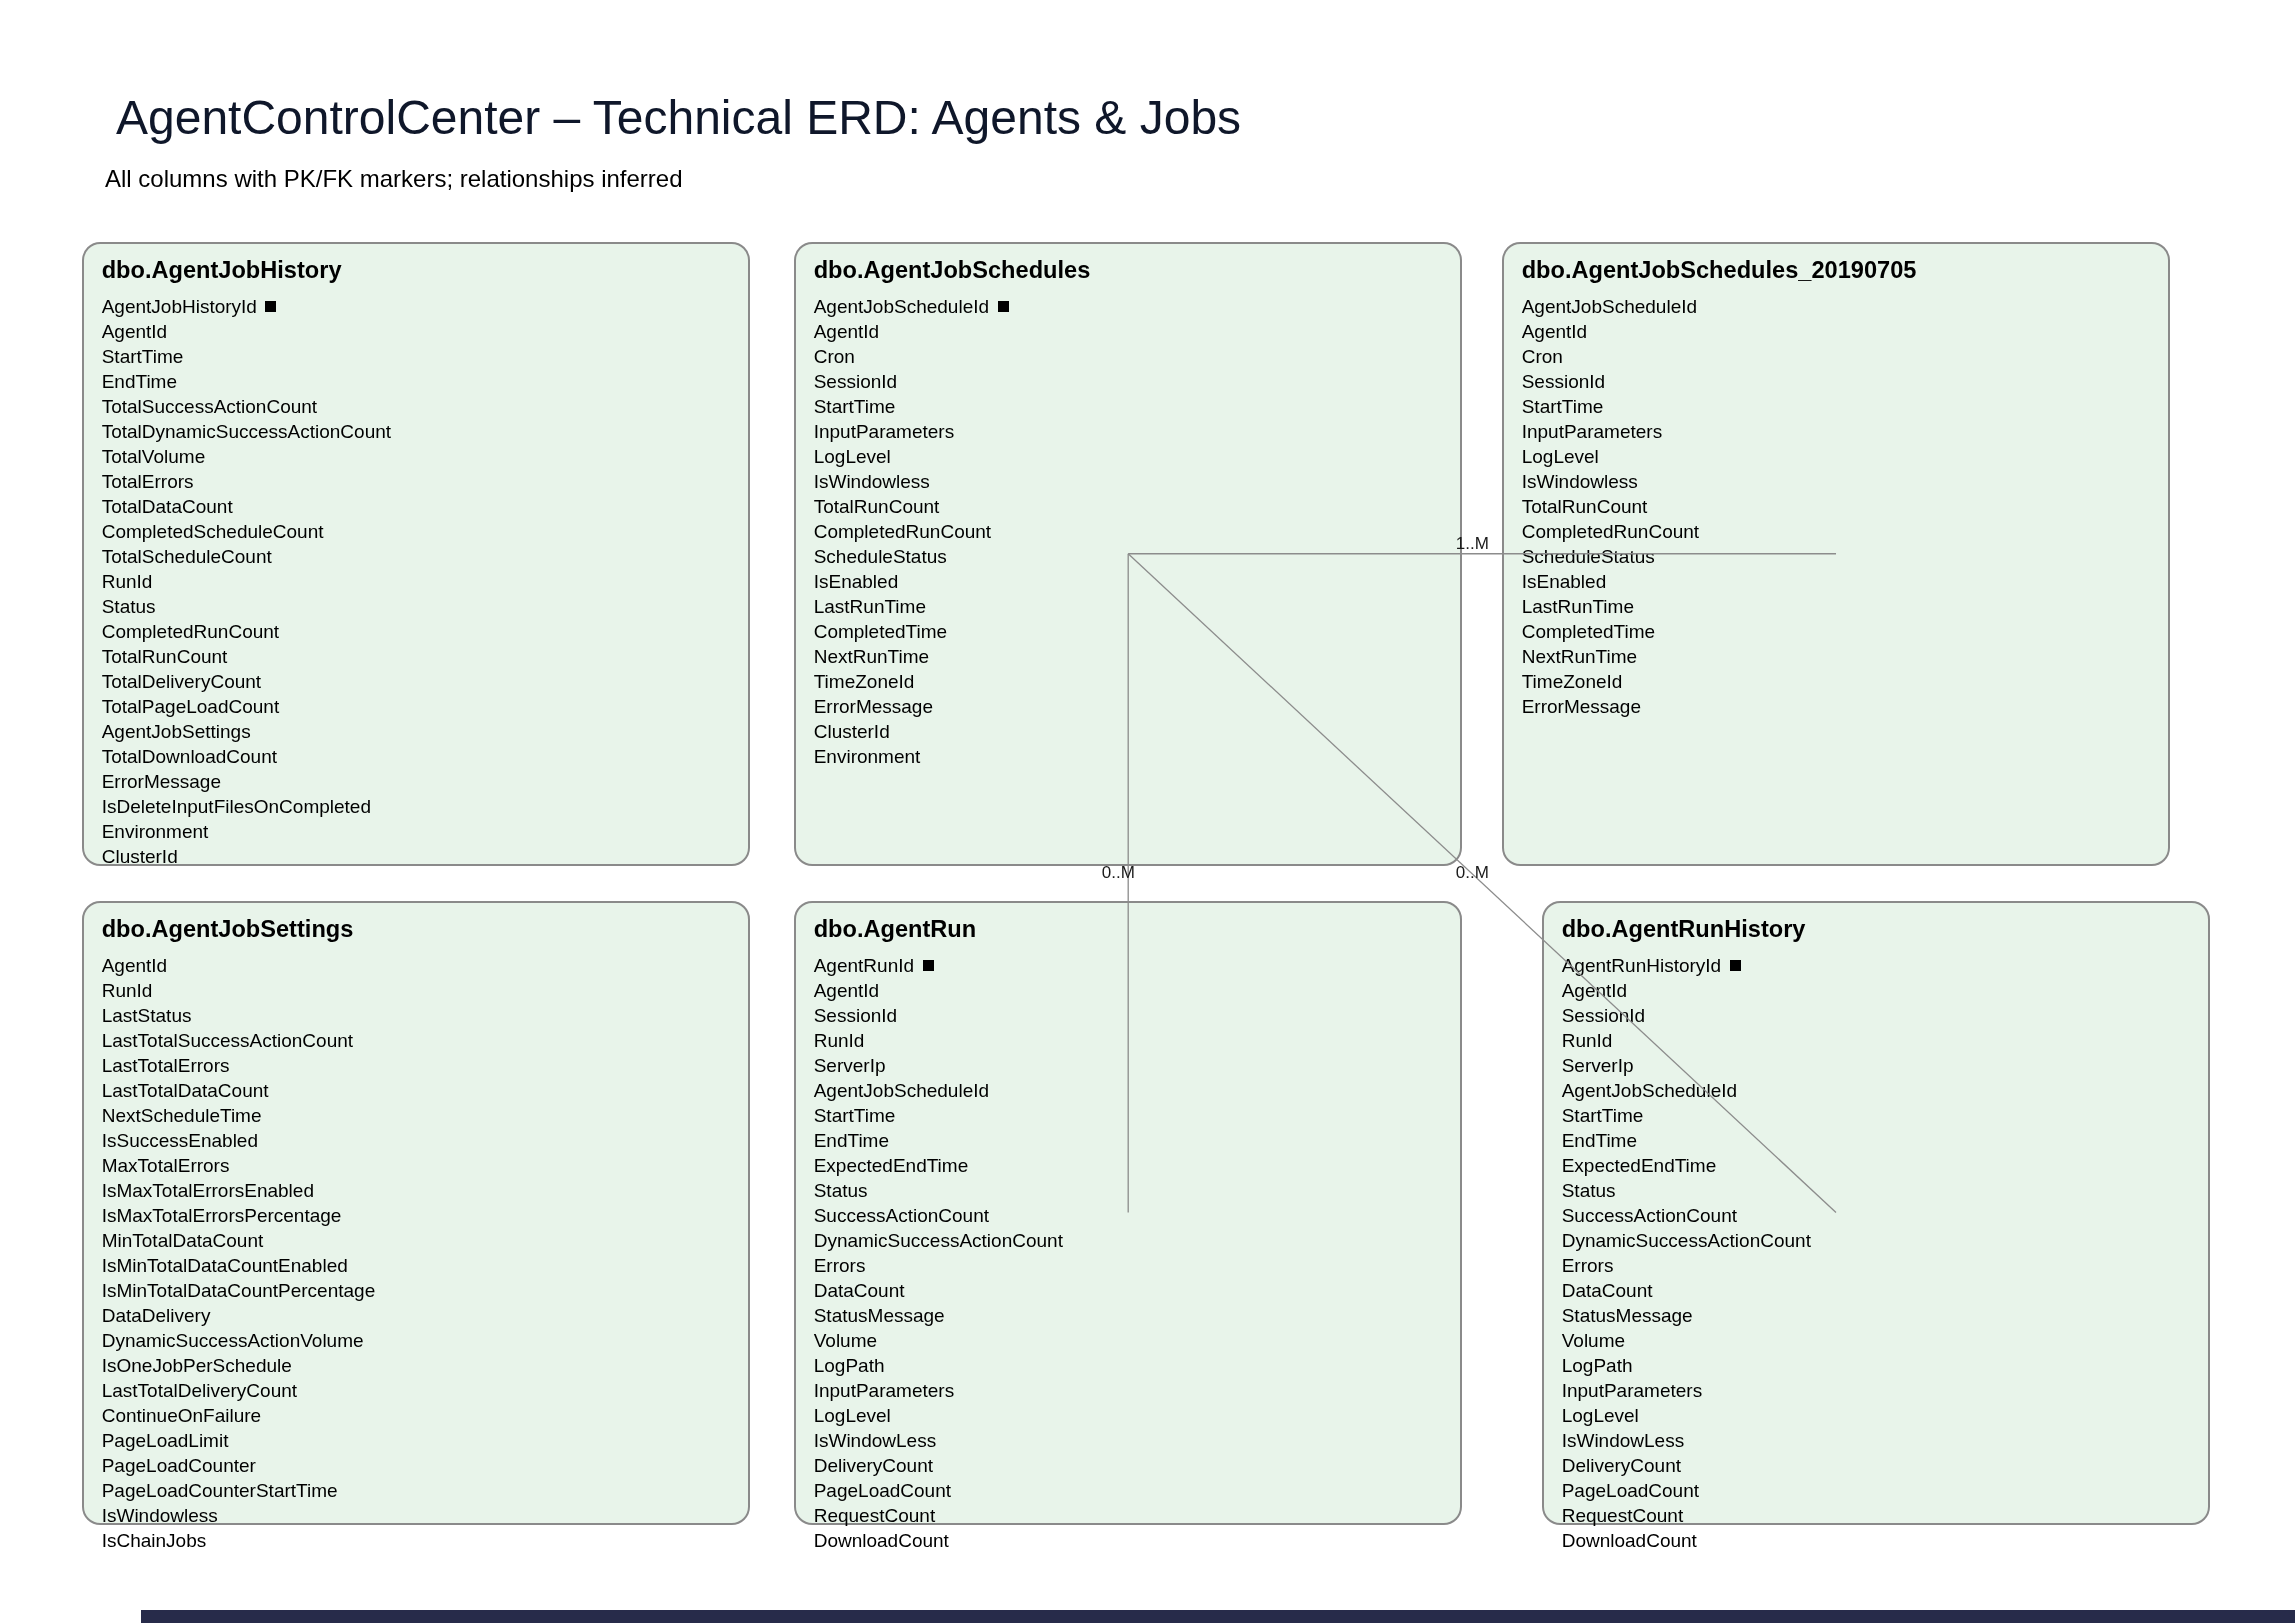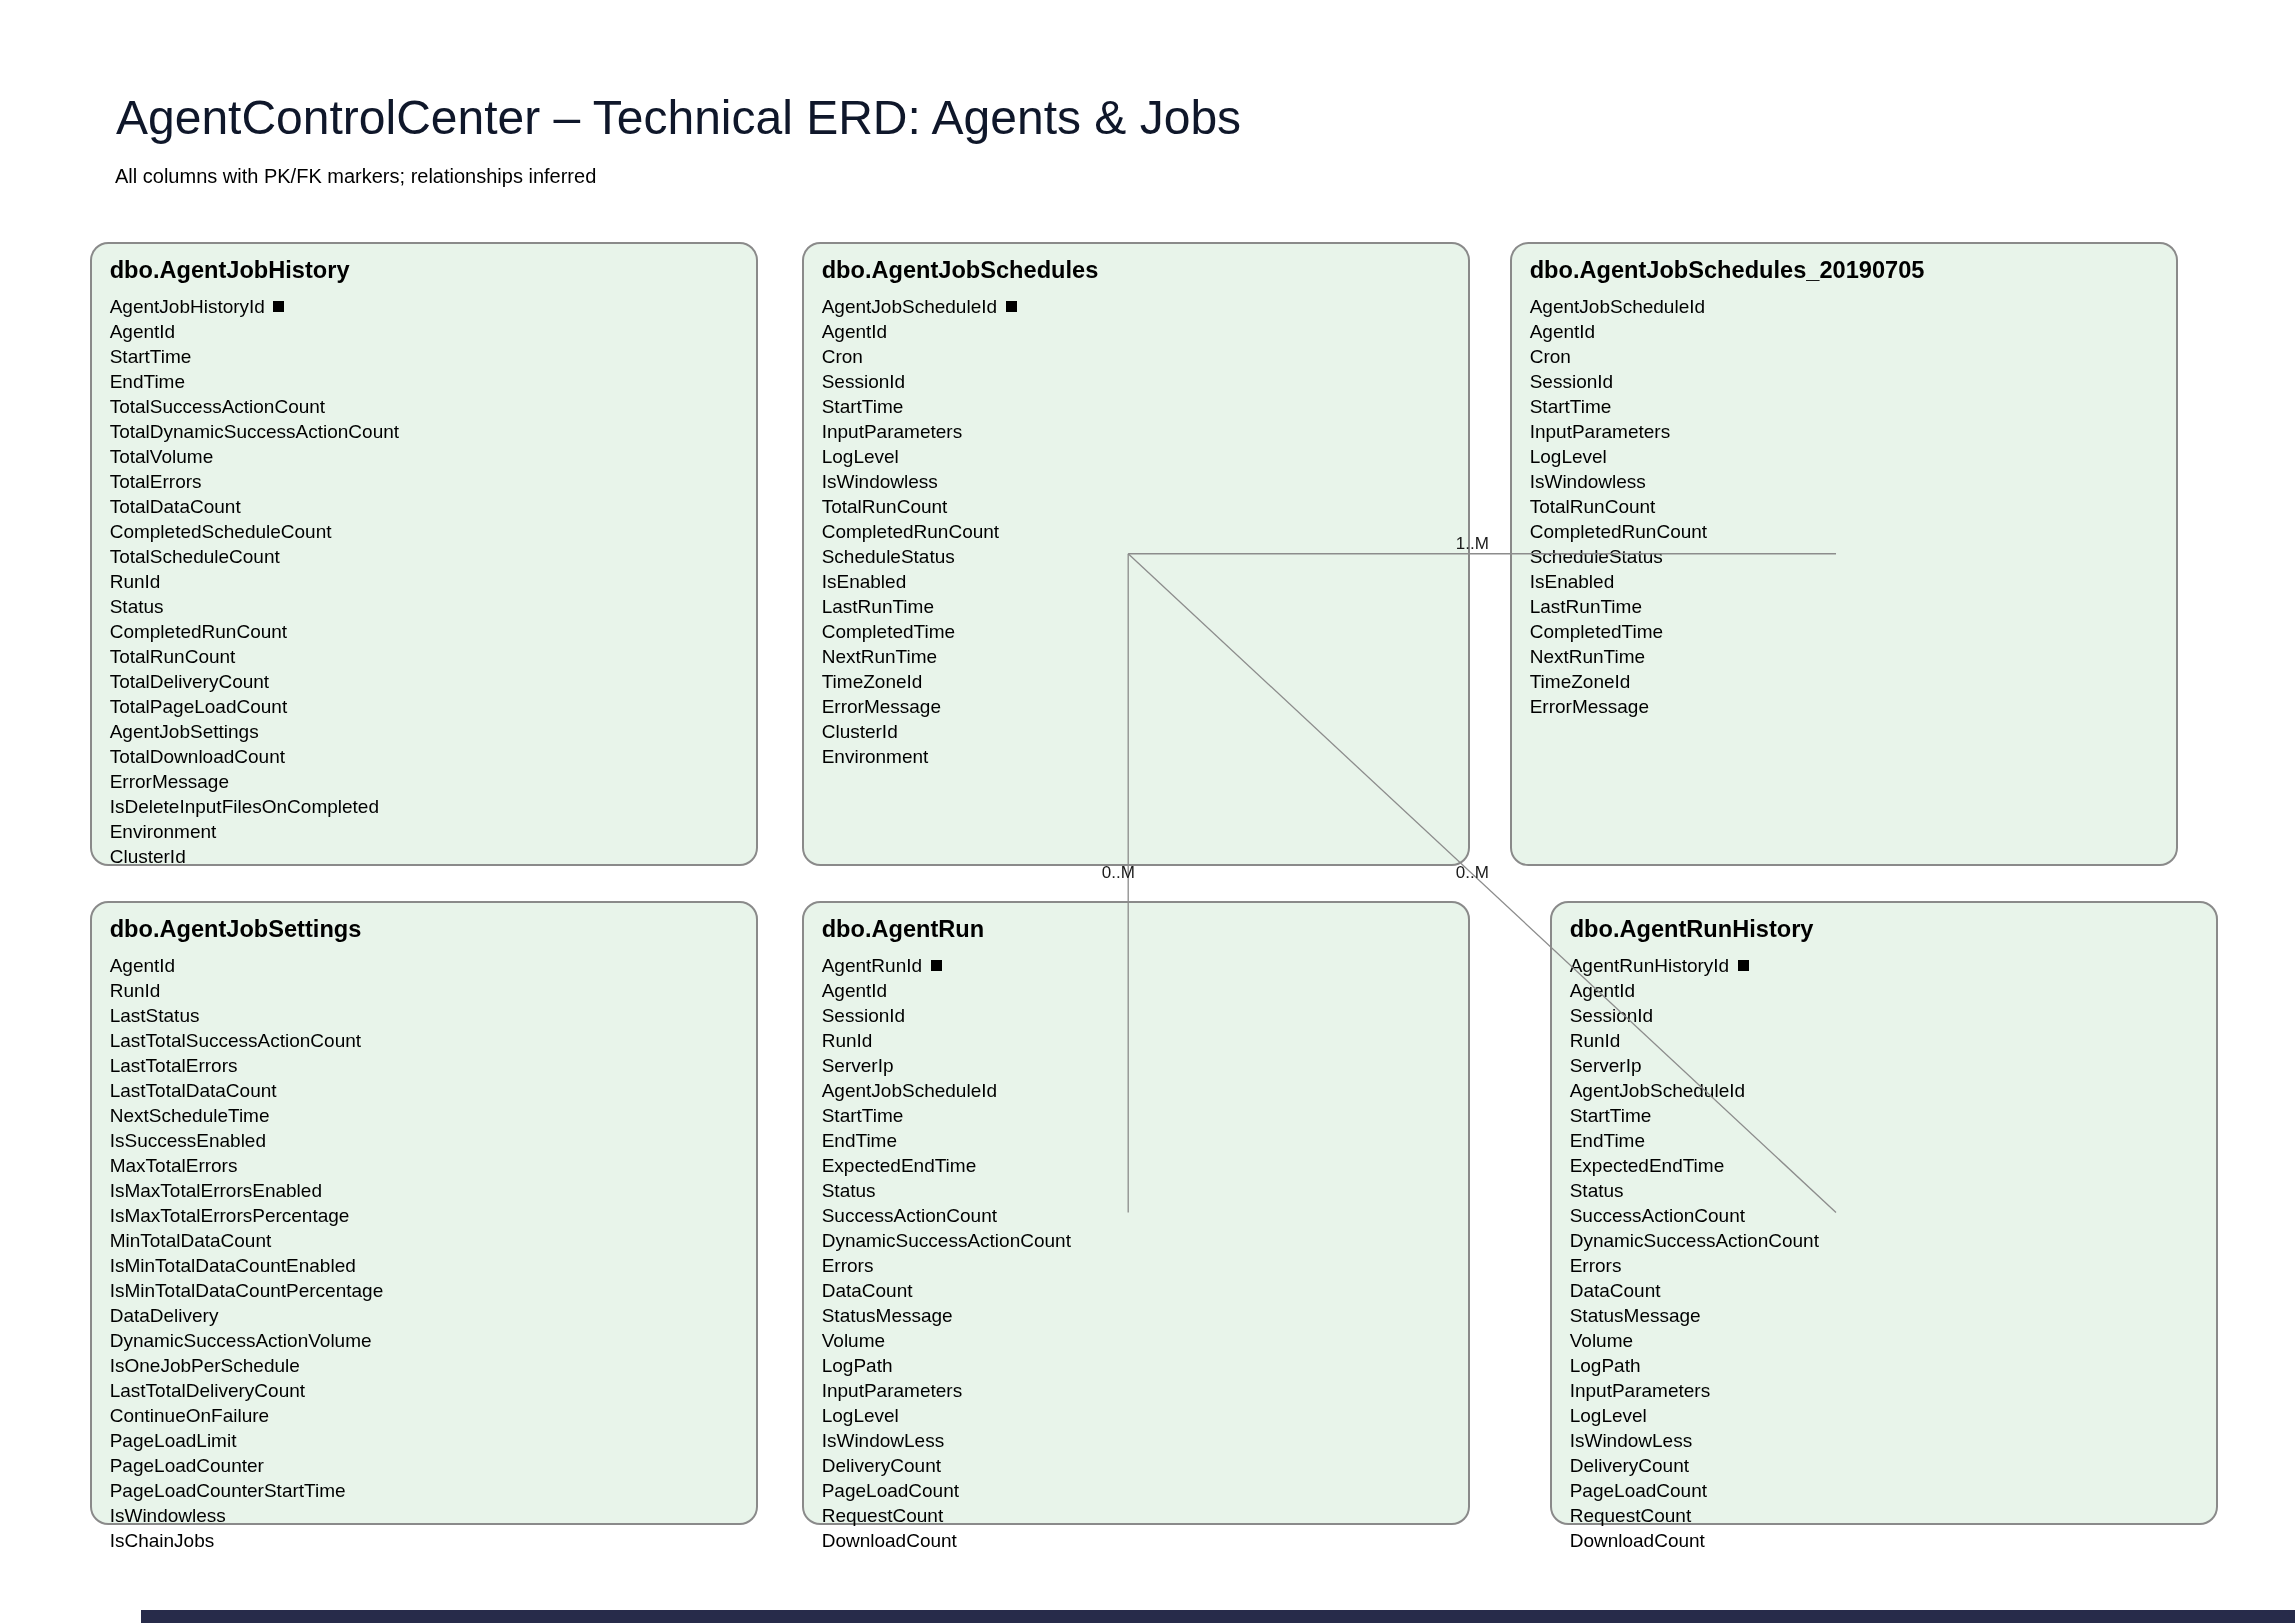--- a/index.html
+++ b/index.html
@@ -17,29 +17,29 @@
     left: 116px;
     top: 90px;
     margin: 0;
     font-size: 48px;
     font-weight: 400;
     color: #0f172a;
     white-space: nowrap;
   }
   .page-subtitle {
     position: absolute;
-    left: 115px;
+    left: 105px;
     top: 165px;
     margin: 0;
-    font-size: 20px;
+    font-size: 24px;
     font-weight: 400;
     color: #000000;
     white-space: nowrap;
   }
-  #entities { position: absolute; left: 8px; top: 0; width: 1877px; height: 1623px; }
+  #entities { position: absolute; left: 0; top: 0; width: 1877px; height: 1623px; }
   .entity {
     position: absolute;
     background: var(--entity-fill, #e8f4ea);
     border: 2px solid var(--entity-border, #8a8a8a);
     border-radius: 18.3px;
   }
   .entity-title {
     position: absolute;
     top: 13px;
     left: 17.7px;

